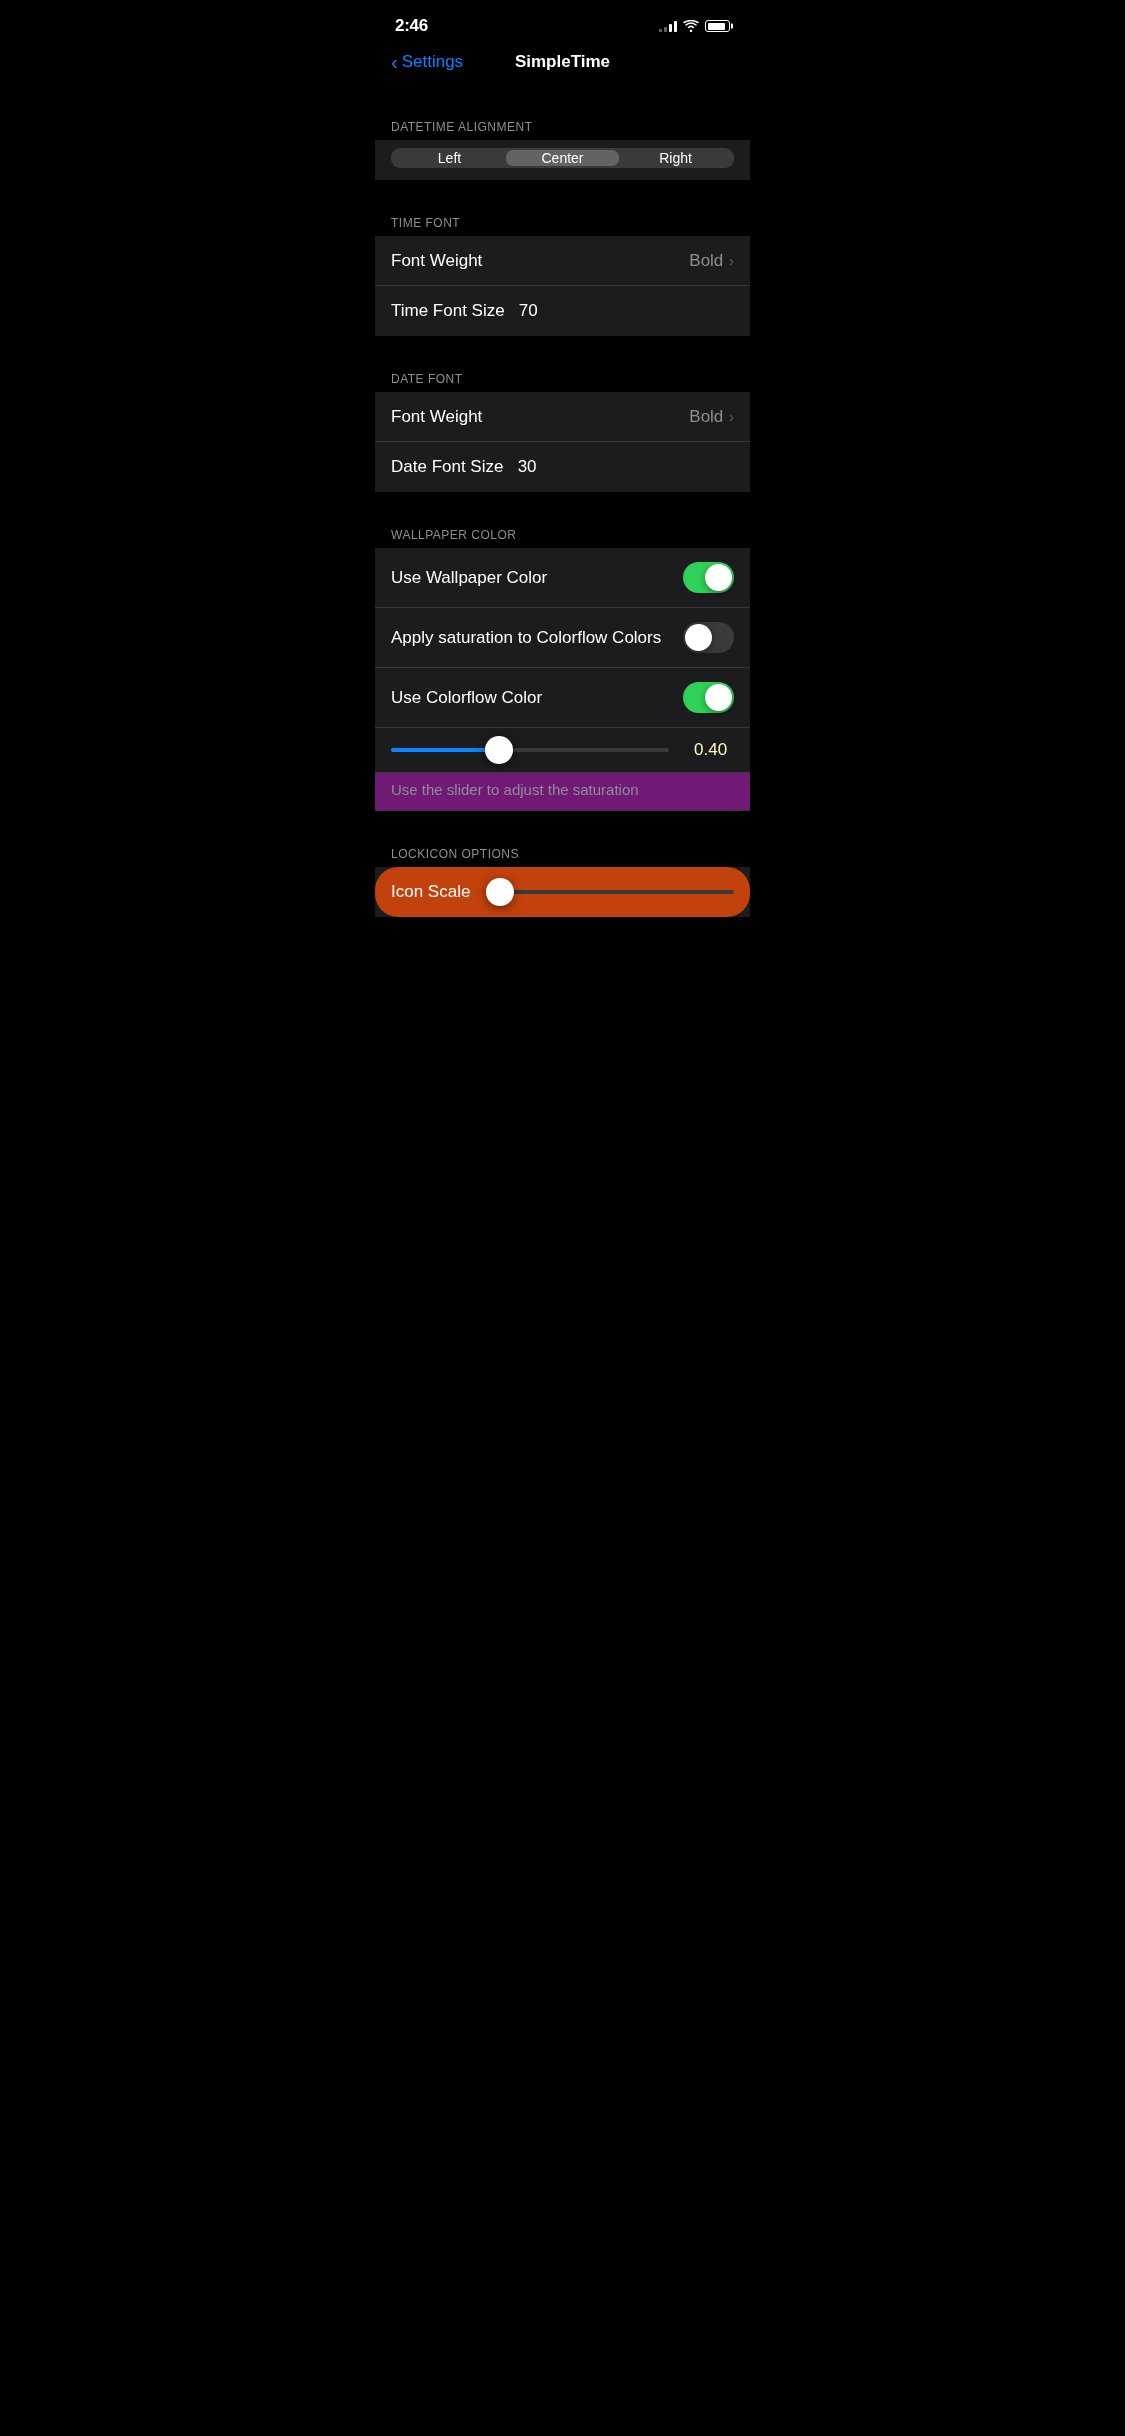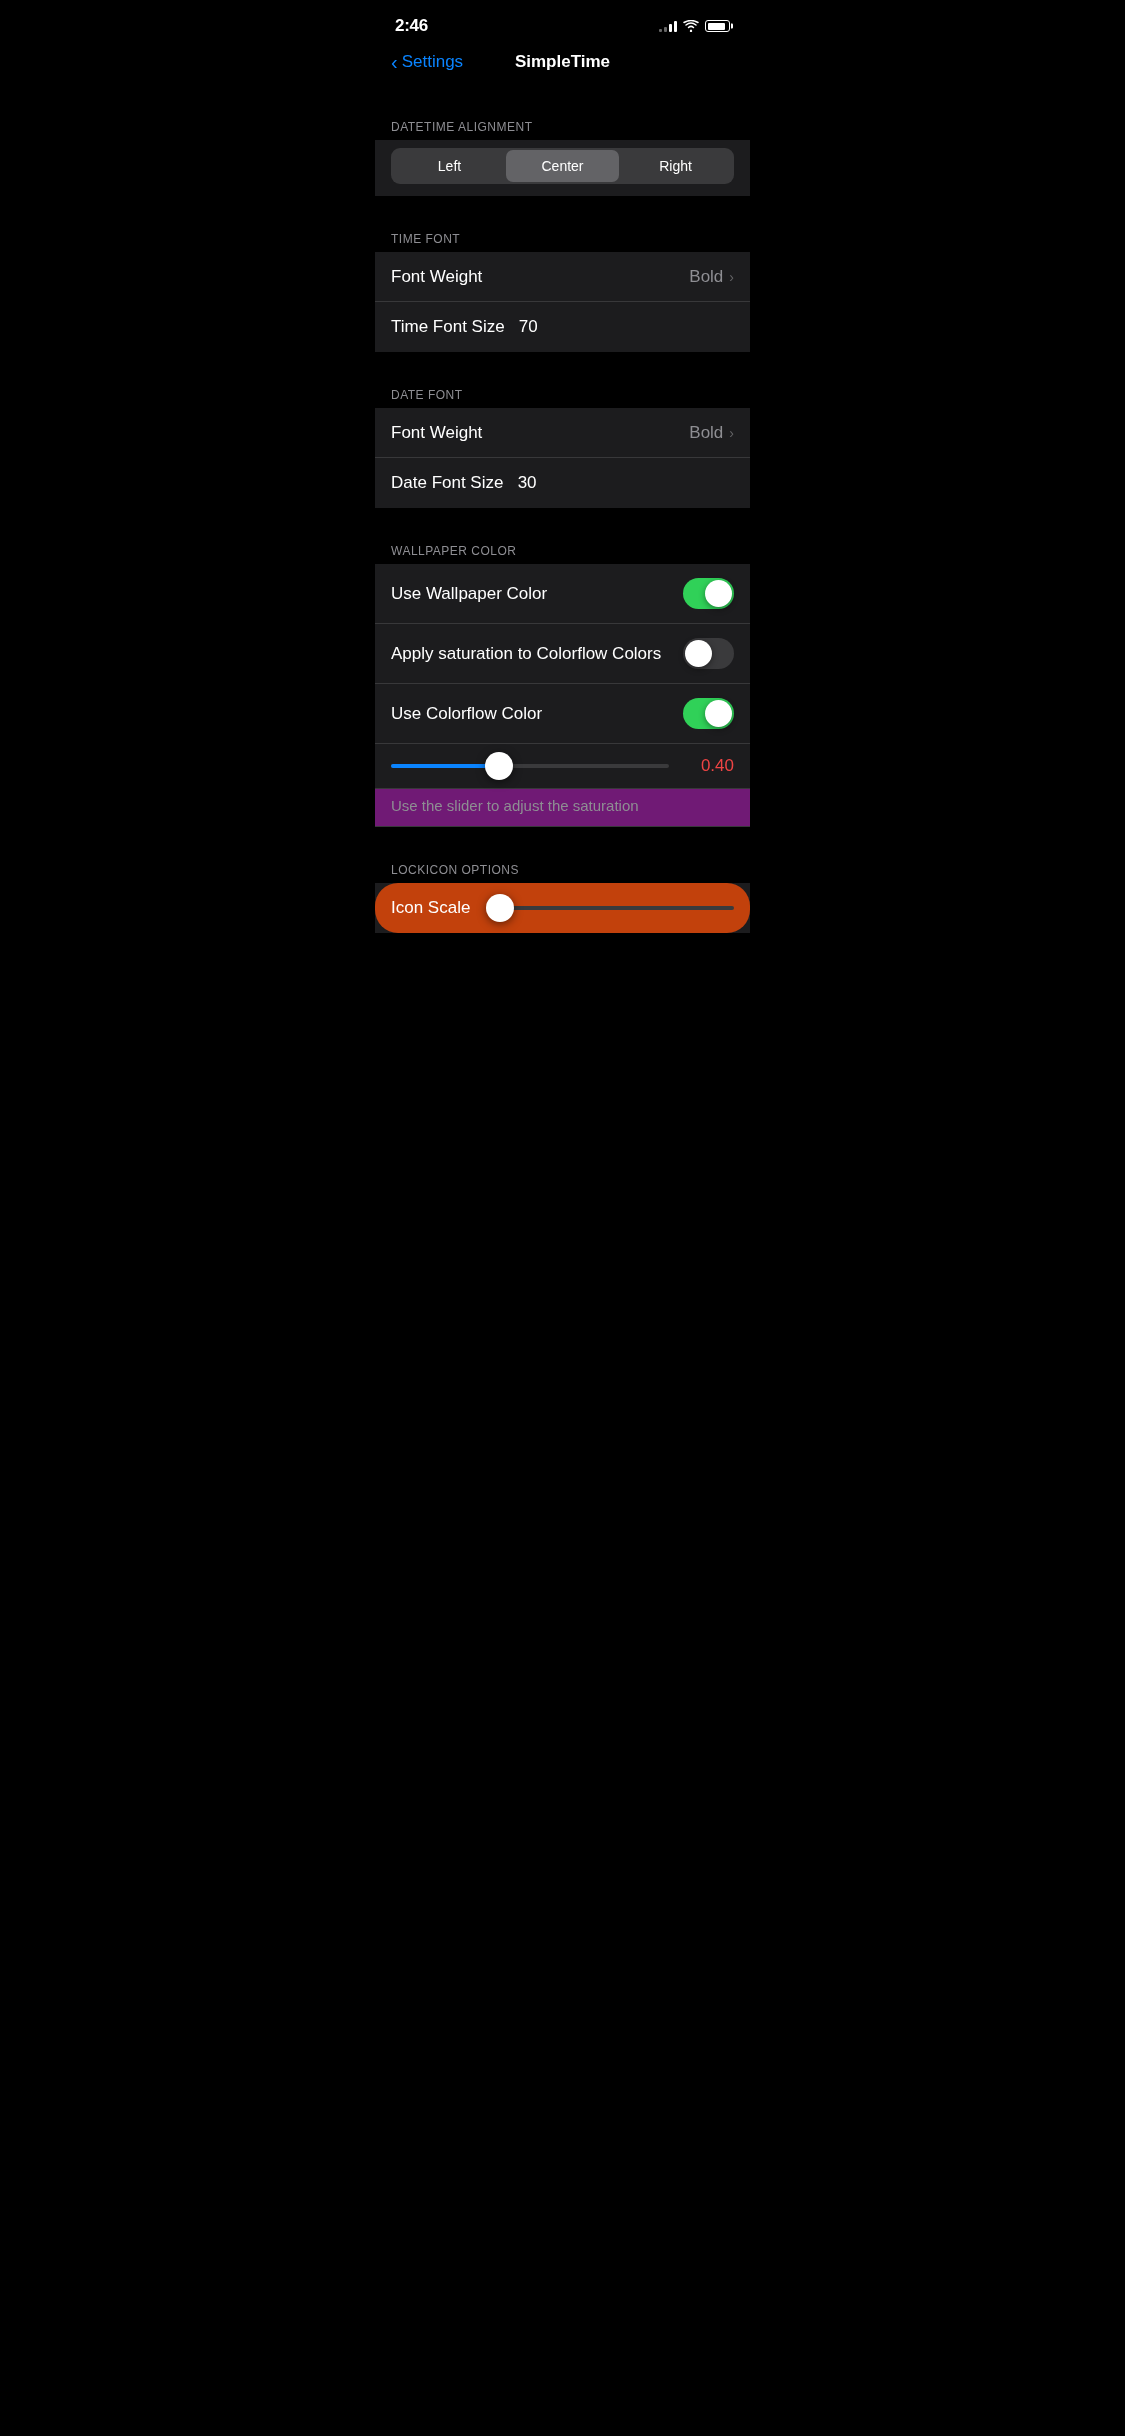--- a/index.html
+++ b/index.html
@@ -157,21 +157,21 @@
     
     .segment-wrapper {
       padding: 8px 16px 12px;
       background: #1c1c1e;
     }
     .segment-control {
       display: flex;
       background: #3a3a3c;
       border-radius: 9px;
       padding: 2px;
-      height: 36px;
+      height: 20px;
     }
     .segment-option {
       flex: 1;
       display: flex;
       align-items: center;
       justify-content: center;
       border-radius: 7px;
       font-size: 14px;
       font-weight: 500;
       color: #fff;
@@ -242,24 +242,23 @@
       left: calc(38% - 12px);
       top: 50%;
       transform: translateY(-50%);
       width: 28px;
       height: 28px;
       border-radius: 50%;
       background: #fff;
       box-shadow: 0 2px 8px rgba(0,0,0,0.5);
     }
     .slider-value {
-      color: #ef4444;
+      color: #fef9c3;
       font-size: 17px;
       min-width: 40px;
-      text-align: right;
       margin-left: 13px;
     }
 
     .slider-hint {
       padding: 8px 16px 12px;
       background: #701a75;
       font-size: 15px;
       color: #8e8e93;
       border-bottom: 0.5px solid #38383a;
     }

